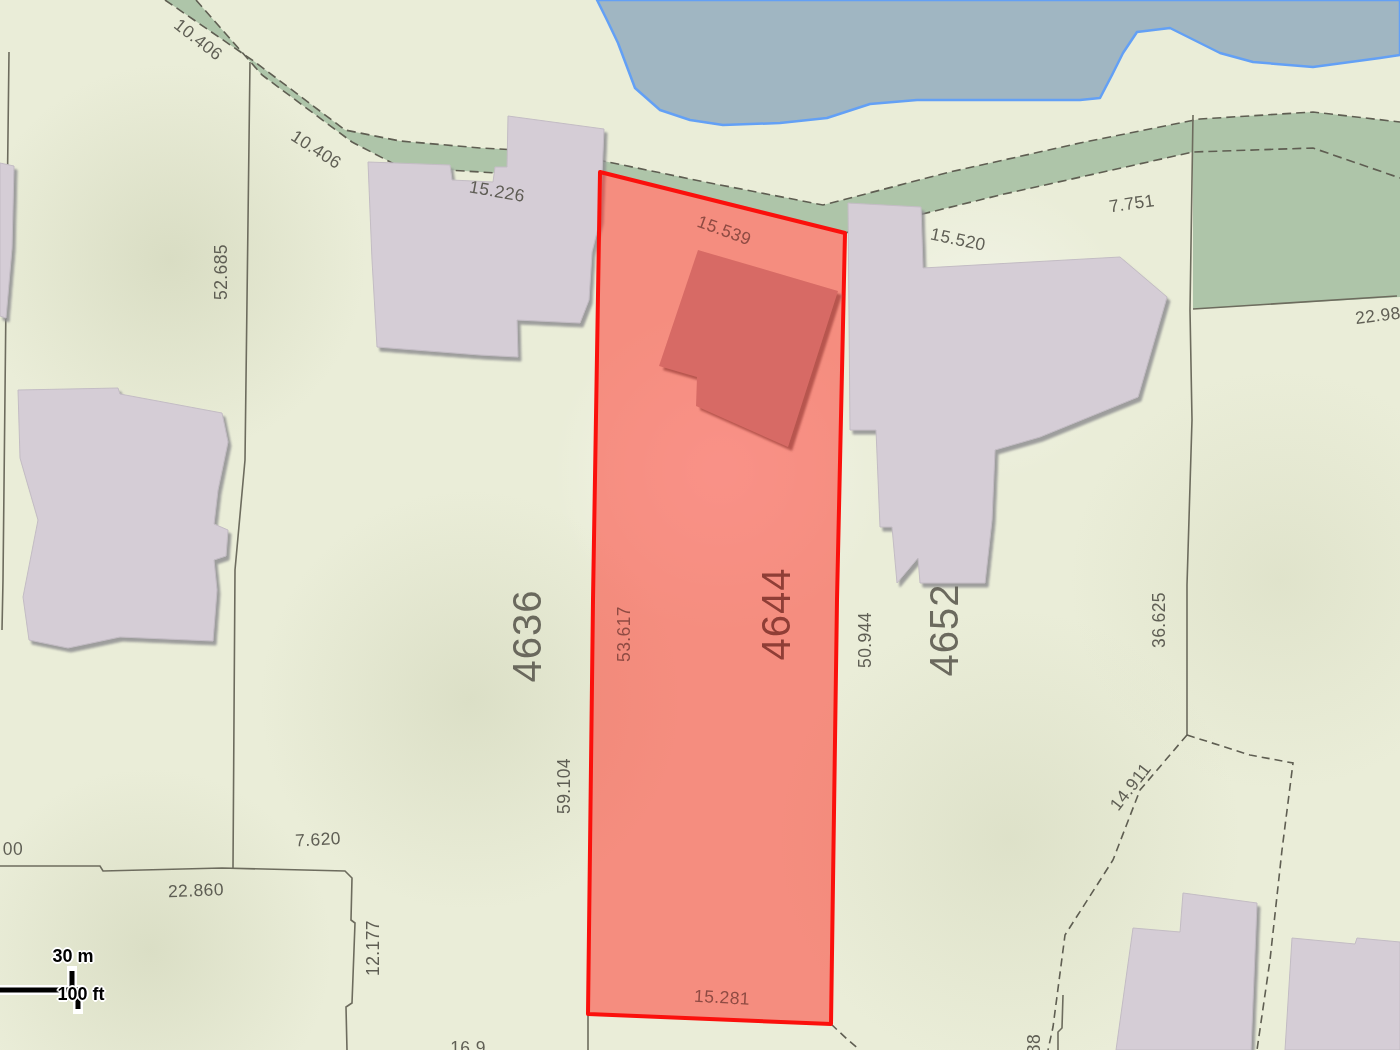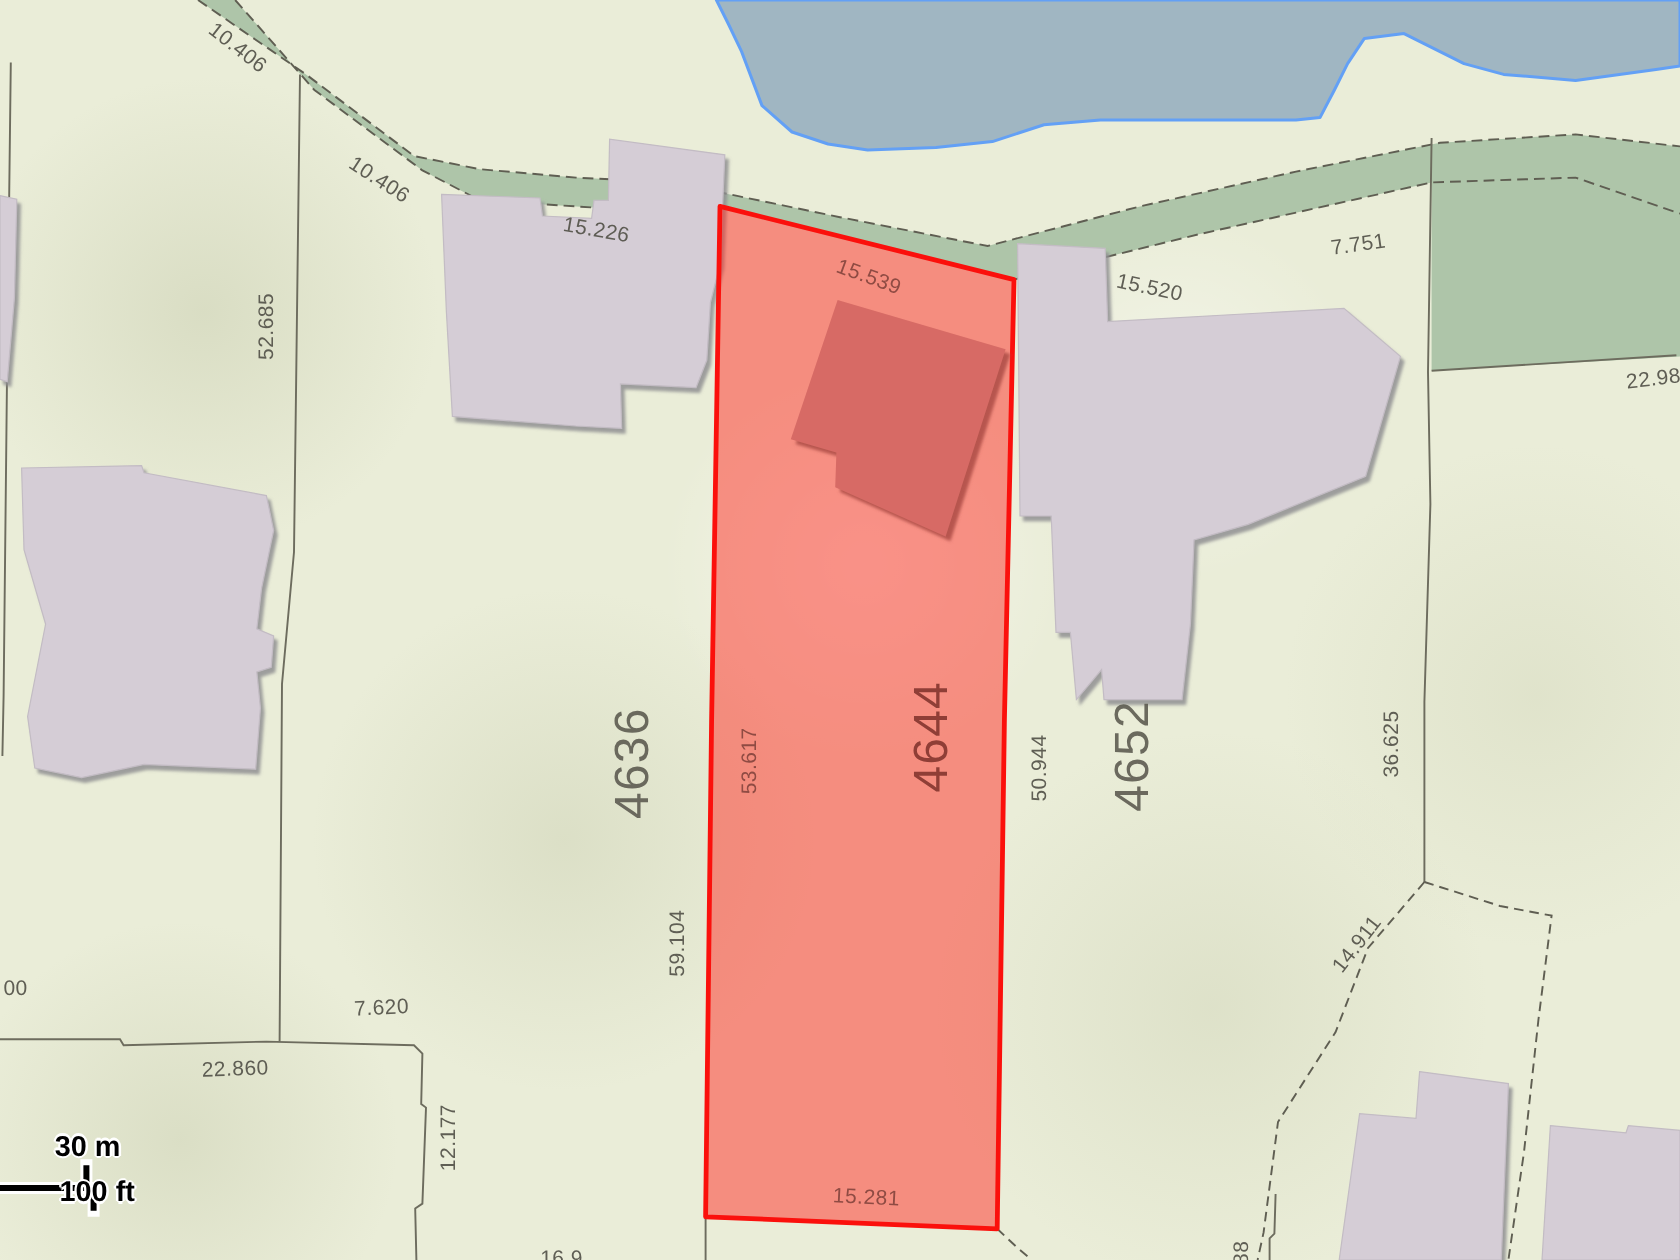--- a/index.html
+++ b/index.html
@@ -18,21 +18,21 @@
   }
   #mapsvg{position:absolute;left:0;top:0;}
   #labels{position:absolute;left:0;top:0;width:100%;height:100%;pointer-events:none;}
   .lbl{position:absolute;white-space:nowrap;line-height:1;}
   .dim{font-size:17.5px;letter-spacing:.4px;color:#55544b;opacity:.93;}
   .dim-red{font-size:17.5px;letter-spacing:.4px;color:#8a4840;opacity:.95;}
   .parcel{font-size:40px;letter-spacing:1px;color:#5a584e;opacity:.88;}
   .parcel-red{font-size:40px;letter-spacing:1px;color:#8a3a33;opacity:.95;}
   #scalebar{position:absolute;left:0;top:0;pointer-events:none;}
   .scale-label{
-    position:absolute;font-size:24px;font-weight:bold;color:#000;
+    position:absolute;font-size:18px;font-weight:bold;color:#000;
     text-shadow:-2px 0 0 #fff,2px 0 0 #fff,0 -2px 0 #fff,0 2px 0 #fff,
                 -1px -1px 0 #fff,1px 1px 0 #fff,-1px 1px 0 #fff,1px -1px 0 #fff;
     transform:translate(-50%,-50%);white-space:nowrap;
   }
 </style>
 </head>
 <body>
 
 <div id="viewport">
 
@@ -97,21 +97,21 @@
       <div class="lbl parcel-red" style="left: 776px; top: 614px; transform: translate(-50%, -50%) rotate(-90deg);">4644</div>
       <div class="lbl dim" style="left: 866px; top: 640px; transform: translate(-50%, -50%) rotate(-90deg);">50.944</div>
       <div class="lbl parcel" style="left: 944px; top: 630px; transform: translate(-50%, -50%) rotate(-90deg);">4652</div>
       <div class="lbl dim" style="left: 1160px; top: 620px; transform: translate(-50%, -50%) rotate(-90deg);">36.625</div>
       <div class="lbl dim" style="left: 565px; top: 786px; transform: translate(-50%, -50%) rotate(-90deg);">59.104</div>
       <div class="lbl dim" style="left: 1131px; top: 787px; transform: translate(-50%, -50%) rotate(-52deg);">14.911</div>
       <div class="lbl dim" style="left: 318px; top: 840px; transform: translate(-50%, -50%) rotate(-3deg);">7.620</div>
       <div class="lbl dim" style="left: 196px; top: 891px; transform: translate(-50%, -50%) rotate(-2deg);">22.860</div>
       <div class="lbl dim" style="left: 374px; top: 948px; transform: translate(-50%, -50%) rotate(-90deg);">12.177</div>
       <div class="lbl dim-red" style="left: 722px; top: 998px; transform: translate(-50%, -50%) rotate(3deg);">15.281</div>
-      <div class="lbl dim" style="left: 13px; top: 824px; transform: translate(-50%, -50%) rotate(0deg);">00</div>
+      <div class="lbl dim" style="left: 13px; top: 850px; transform: translate(-50%, -50%) rotate(0deg);">00</div>
       <div class="lbl dim" style="left: 1035px; top: 1044px; transform: translate(-50%, -50%) rotate(-90deg);">88</div>
       <div class="lbl dim" style="left: 468px; top: 1049px; transform: translate(-50%, -50%) rotate(0deg);">16.9</div>
     </div>
 
   <div id="scalebar">
     <svg width="200" height="1050" style="position:absolute;left:0;top:0;">
       <path d="M0,990 H78 M72,971 V990 M78,990 V1009" fill="none" stroke="#ffffff" stroke-width="10" stroke-linecap="square"></path>
       <path d="M0,990 H78 M72,971 V990 M78,990 V1009" fill="none" stroke="#000000" stroke-width="5" stroke-linecap="butt"></path>
     </svg>
     <div class="scale-label" style="left:73px;top:956px;">30 m</div>

